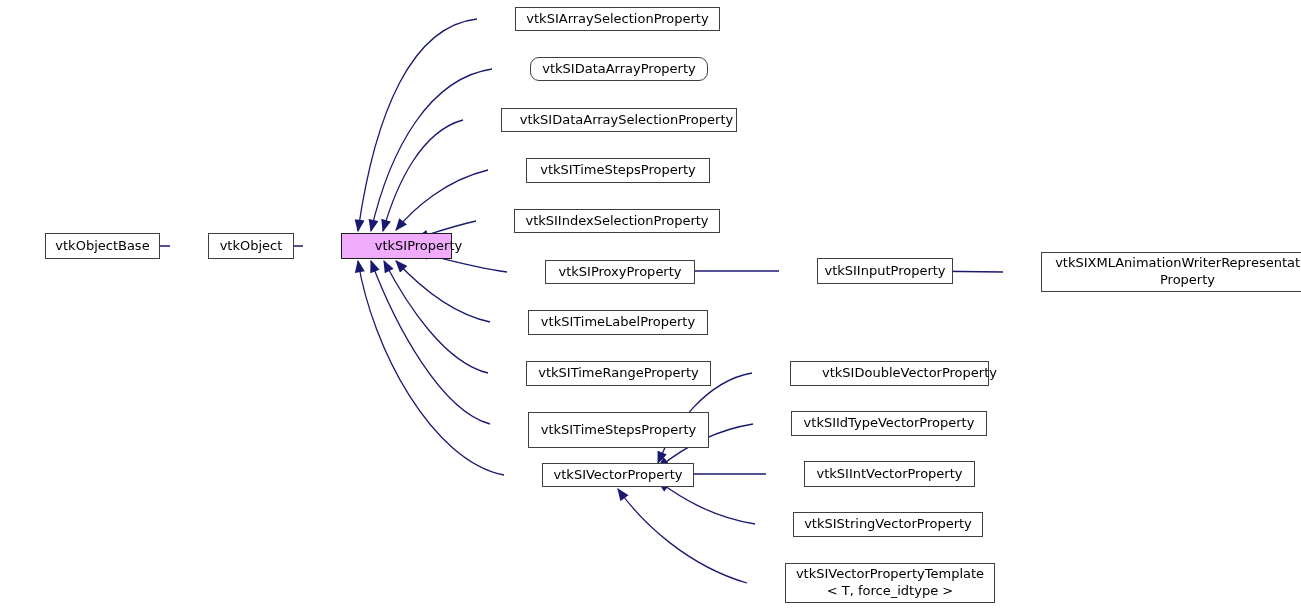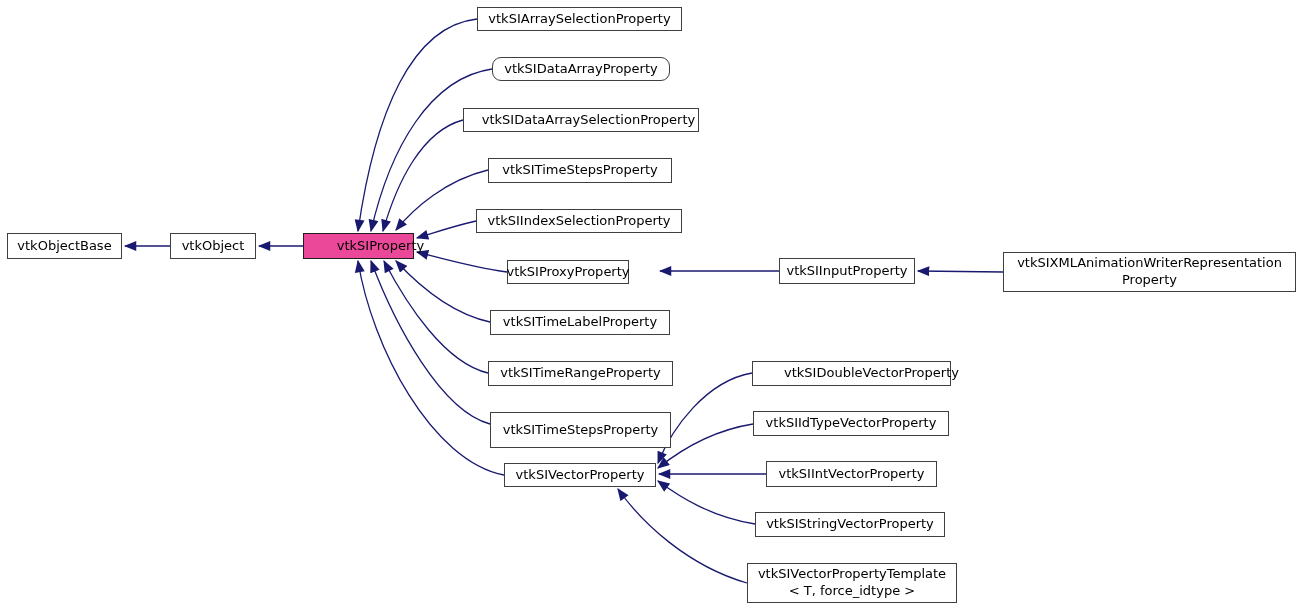--- a/index.html
+++ b/index.html
@@ -34,23 +34,24 @@
     border: 1.33px solid #3f3f3f;
     color: #000000;
     font-size: 13px;
     line-height: 1.3;
     display: flex;
     align-items: center;
     justify-content: center;
     text-align: center;
     white-space: pre-line;
     cursor: pointer;
+    margin-left: 38px;
   }
   .node.highlighted {
-    background: #ec4899;
+    background: #f0abfc;
     border-color: #1f1f1f;
     cursor: default;
     padding-left: 44px;
   }
 </style>
 </head>
 <body>
 
 <div id="stage">
   <svg id="edges" width="1301" height="610" viewBox="0 0 1301 610" xmlns="http://www.w3.org/2000/svg">
@@ -81,21 +82,21 @@
     </svg>
   <div id="nodes">
       <div class="node" style="left: 7px; top: 233px; width: 115px; height: 26px;">vtkObjectBase</div>
       <div class="node" style="left: 170px; top: 233px; width: 86px; height: 26px;">vtkObject</div>
       <div class="node highlighted" style="left: 303px; top: 233px; width: 111px; height: 26px;">vtkSIProperty</div>
       <div class="node" style="left: 477px; top: 7px; width: 205px; height: 24px;">vtkSIArraySelectionProperty</div>
       <div class="node" style="left: 492px; top: 57px; width: 178px; height: 24px; border-radius: 9px;">vtkSIDataArrayProperty</div>
       <div class="node" style="left: 463px; top: 108px; width: 236px; height: 24px; padding-left: 15px;">vtkSIDataArraySelectionProperty</div>
       <div class="node" style="left: 488px; top: 158px; width: 184px; height: 25px;">vtkSITimeStepsProperty</div>
       <div class="node" style="left: 476px; top: 209px; width: 206px; height: 24px;">vtkSIIndexSelectionProperty</div>
-      <div class="node" style="left: 507px; top: 260px; width: 122px; height: 24px;">vtkSIProxyProperty</div>
+      <div class="node" style="left: 507px; top: 260px; width: 150px; height: 24px;">vtkSIProxyProperty</div>
       <div class="node" style="left: 490px; top: 310px; width: 180px; height: 25px;">vtkSITimeLabelProperty</div>
       <div class="node" style="left: 488px; top: 361px; width: 185px; height: 25px;">vtkSITimeRangeProperty</div>
       <div class="node" style="left: 490px; top: 412px; width: 181px; height: 36px;">vtkSITimeStepsProperty</div>
       <div class="node" style="left: 504px; top: 463px; width: 152px; height: 24px;">vtkSIVectorProperty</div>
       <div class="node" style="left: 779px; top: 258px; width: 136px; height: 26px;">vtkSIInputProperty</div>
       <div class="node" style="left: 1003px; top: 252px; width: 293px; height: 40px;">vtkSIXMLAnimationWriterRepresentation
 Property</div>
       <div class="node" style="left: 752px; top: 361px; width: 199px; height: 25px; padding-left: 40px;">vtkSIDoubleVectorProperty</div>
       <div class="node" style="left: 753px; top: 411px; width: 196px; height: 25px;">vtkSIIdTypeVectorProperty</div>
       <div class="node" style="left: 766px; top: 461px; width: 171px; height: 26px;">vtkSIIntVectorProperty</div>

